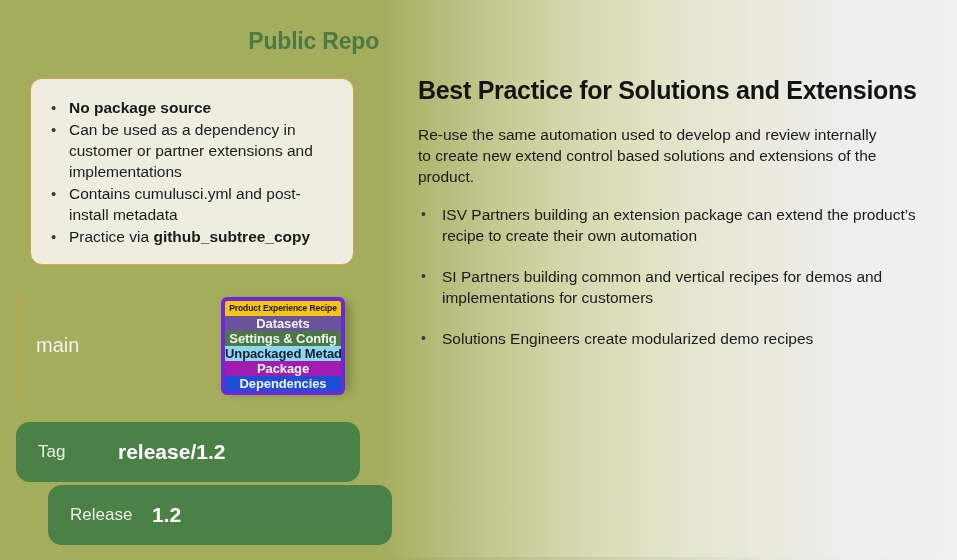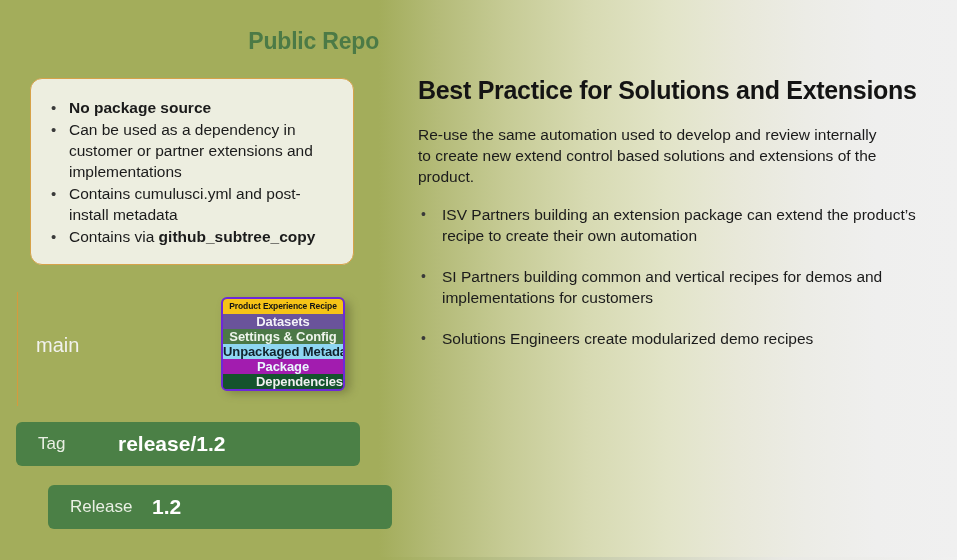--- a/index.html
+++ b/index.html
@@ -112,21 +112,21 @@
     width: 124px; height: 92px;
     border-radius: 7px;
     background: rgba(60,62,30,0.38);
     filter: blur(5px);
   }
   .recipe {
     position: absolute;
     left: 221px; top: 297px;
     width: 124px;
     box-sizing: border-box;
-    border: 2px solid #6d28d9;
+    border: 4px solid #6d28d9;
     border-radius: 6px;
     overflow: hidden;
     background: #2f3136;
   }
   .recipe .row {
     text-align: center;
     font-size: 13px;
     font-weight: bold;
     line-height: 15px;
     height: 15px;
@@ -136,29 +136,29 @@
   }
   .recipe .row.head {
     background: #f6c317;
     color: #141414;
     font-size: 8.5px;
   }
   .recipe .row.datasets      { background: #6a539b; color: #f3f1f8; }
   .recipe .row.settings      { background: #4b7846; color: #eef5ec; }
   .recipe .row.unpackaged    { background: #8ed6f2; color: #10222c; }
   .recipe .row.package       { background: #a21caf; color: #eaf7fd; }
-  .recipe .row.dependencies  { background: #14532d; color: #f0f0f0; text-align: right; }
+  .recipe .row.dependencies  { background: #1d4ed8; color: #f0f0f0; }
 
   
   .bar {
     position: absolute;
     left: 16px;
     width: 344px;
-    height: 44px;
-    border-radius: 6px;
+    height: 60px;
+    border-radius: 14px;
     background: #4b8046;
     display: flex;
     align-items: center;
     box-sizing: border-box;
     padding-left: 22px;
   }
   .bar.tag     { top: 422px; }
   .bar.release { top: 485px; margin-left: 32px; }
   .bar .key {
     font-size: 17px;
@@ -234,21 +234,21 @@
       <li>
         <span class="dot">•</span>
         <span>Can be used as a dependency in customer or partner extensions and implementations</span>
       </li>
       <li>
         <span class="dot">•</span>
         <span>Contains cumulusci.yml and post-install metadata</span>
       </li>
       <li>
         <span class="dot">•</span>
-        <span>Contains via </span><b>github_subtree_copy</b>
+        <span>Practice via </span><b>github_subtree_copy</b>
       </li>
     </ul>
   </div>
 
   <div class="branch-line"></div>
   <div class="branch-label">main</div>
 
   <div class="recipe-shadow"></div>
   <div class="recipe">
     <div class="row head">Product Experience Recipe</div>

